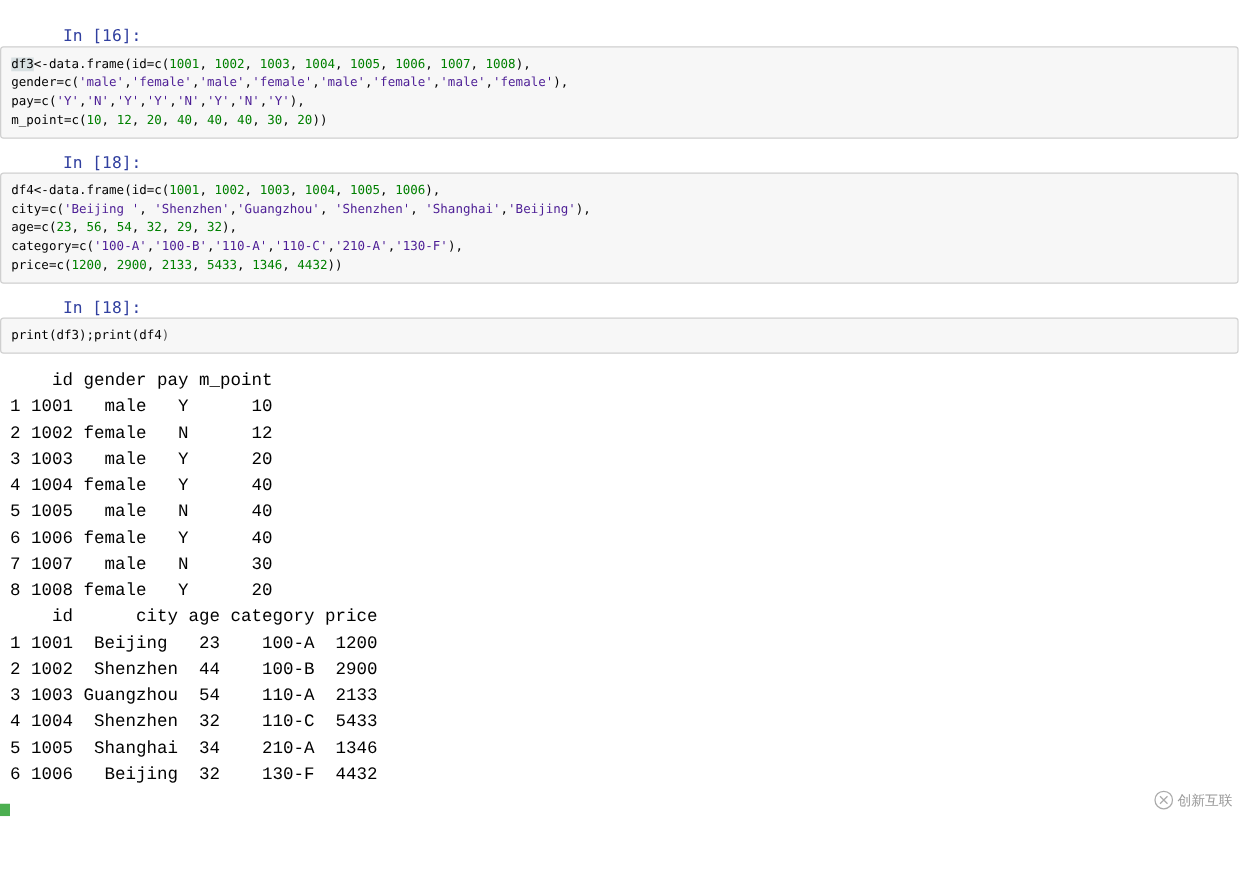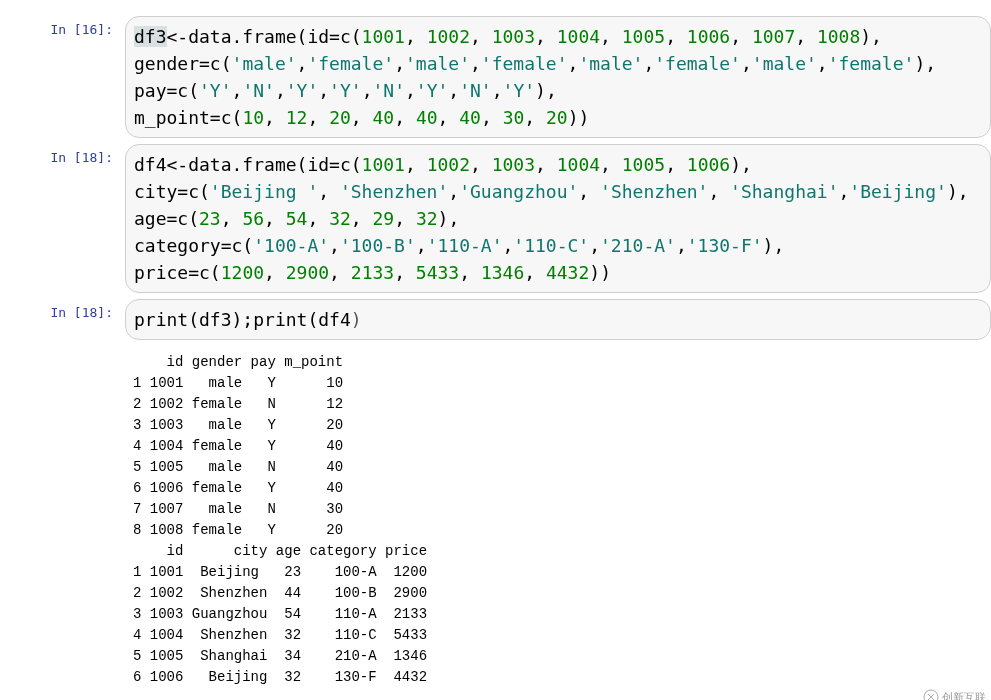--- a/index.html
+++ b/index.html
@@ -11,57 +11,58 @@
       font-family: "DejaVu Sans Mono", Consolas, "Courier New", monospace;
       font-size: 14px;
       background: #ffffff;
       padding: 10px 0;
       width: 991px;
       position: relative;
     }
     .cell {
       display: flex;
       margin: 6px 0;
+      flex-direction: column;
     }
     .prompt {
       width: 125px;
       min-width: 125px;
       text-align: right;
       padding-right: 12px;
       color: #303f9f;
       font-family: "DejaVu Sans Mono", Consolas, monospace;
       padding-top: 6px;
       font-size: 13px;
     }
     .prompt-empty {
       width: 125px;
       min-width: 125px;
     }
     .input-area {
       flex: 1;
       background: #f7f7f7;
       border: 1px solid #cfcfcf;
-      border-radius: 14px;
+      border-radius: 3px;
       padding: 6px 8px;
       font-family: "DejaVu Sans Mono", Consolas, "Courier New", monospace;
       line-height: 1.5;
       white-space: pre-wrap;
-      font-size: 18px;
+      font-size: 10px;
     }
     .output-area {
       flex: 1;
       padding: 6px 8px;
       font-family: Liberation Mono, monospace;
       line-height: 1.5;
       white-space: pre;
       font-size: 14px;
       color: #000;
     }
     .t-num { color: #008000; }
-    .t-str { color: #0f766e; margin-top: 41px; }
+    .t-str { color: #4c1d95; margin-top: 41px; }
     .t-op { color: #555; }
     .t-name { color: #000; }
     .hl { background: #d8e0e2; }
     .watermark {
       position: absolute;
       bottom: 5px;
       right: 5px;
       font-size: 11px;
       color: #999;
       display: flex;

